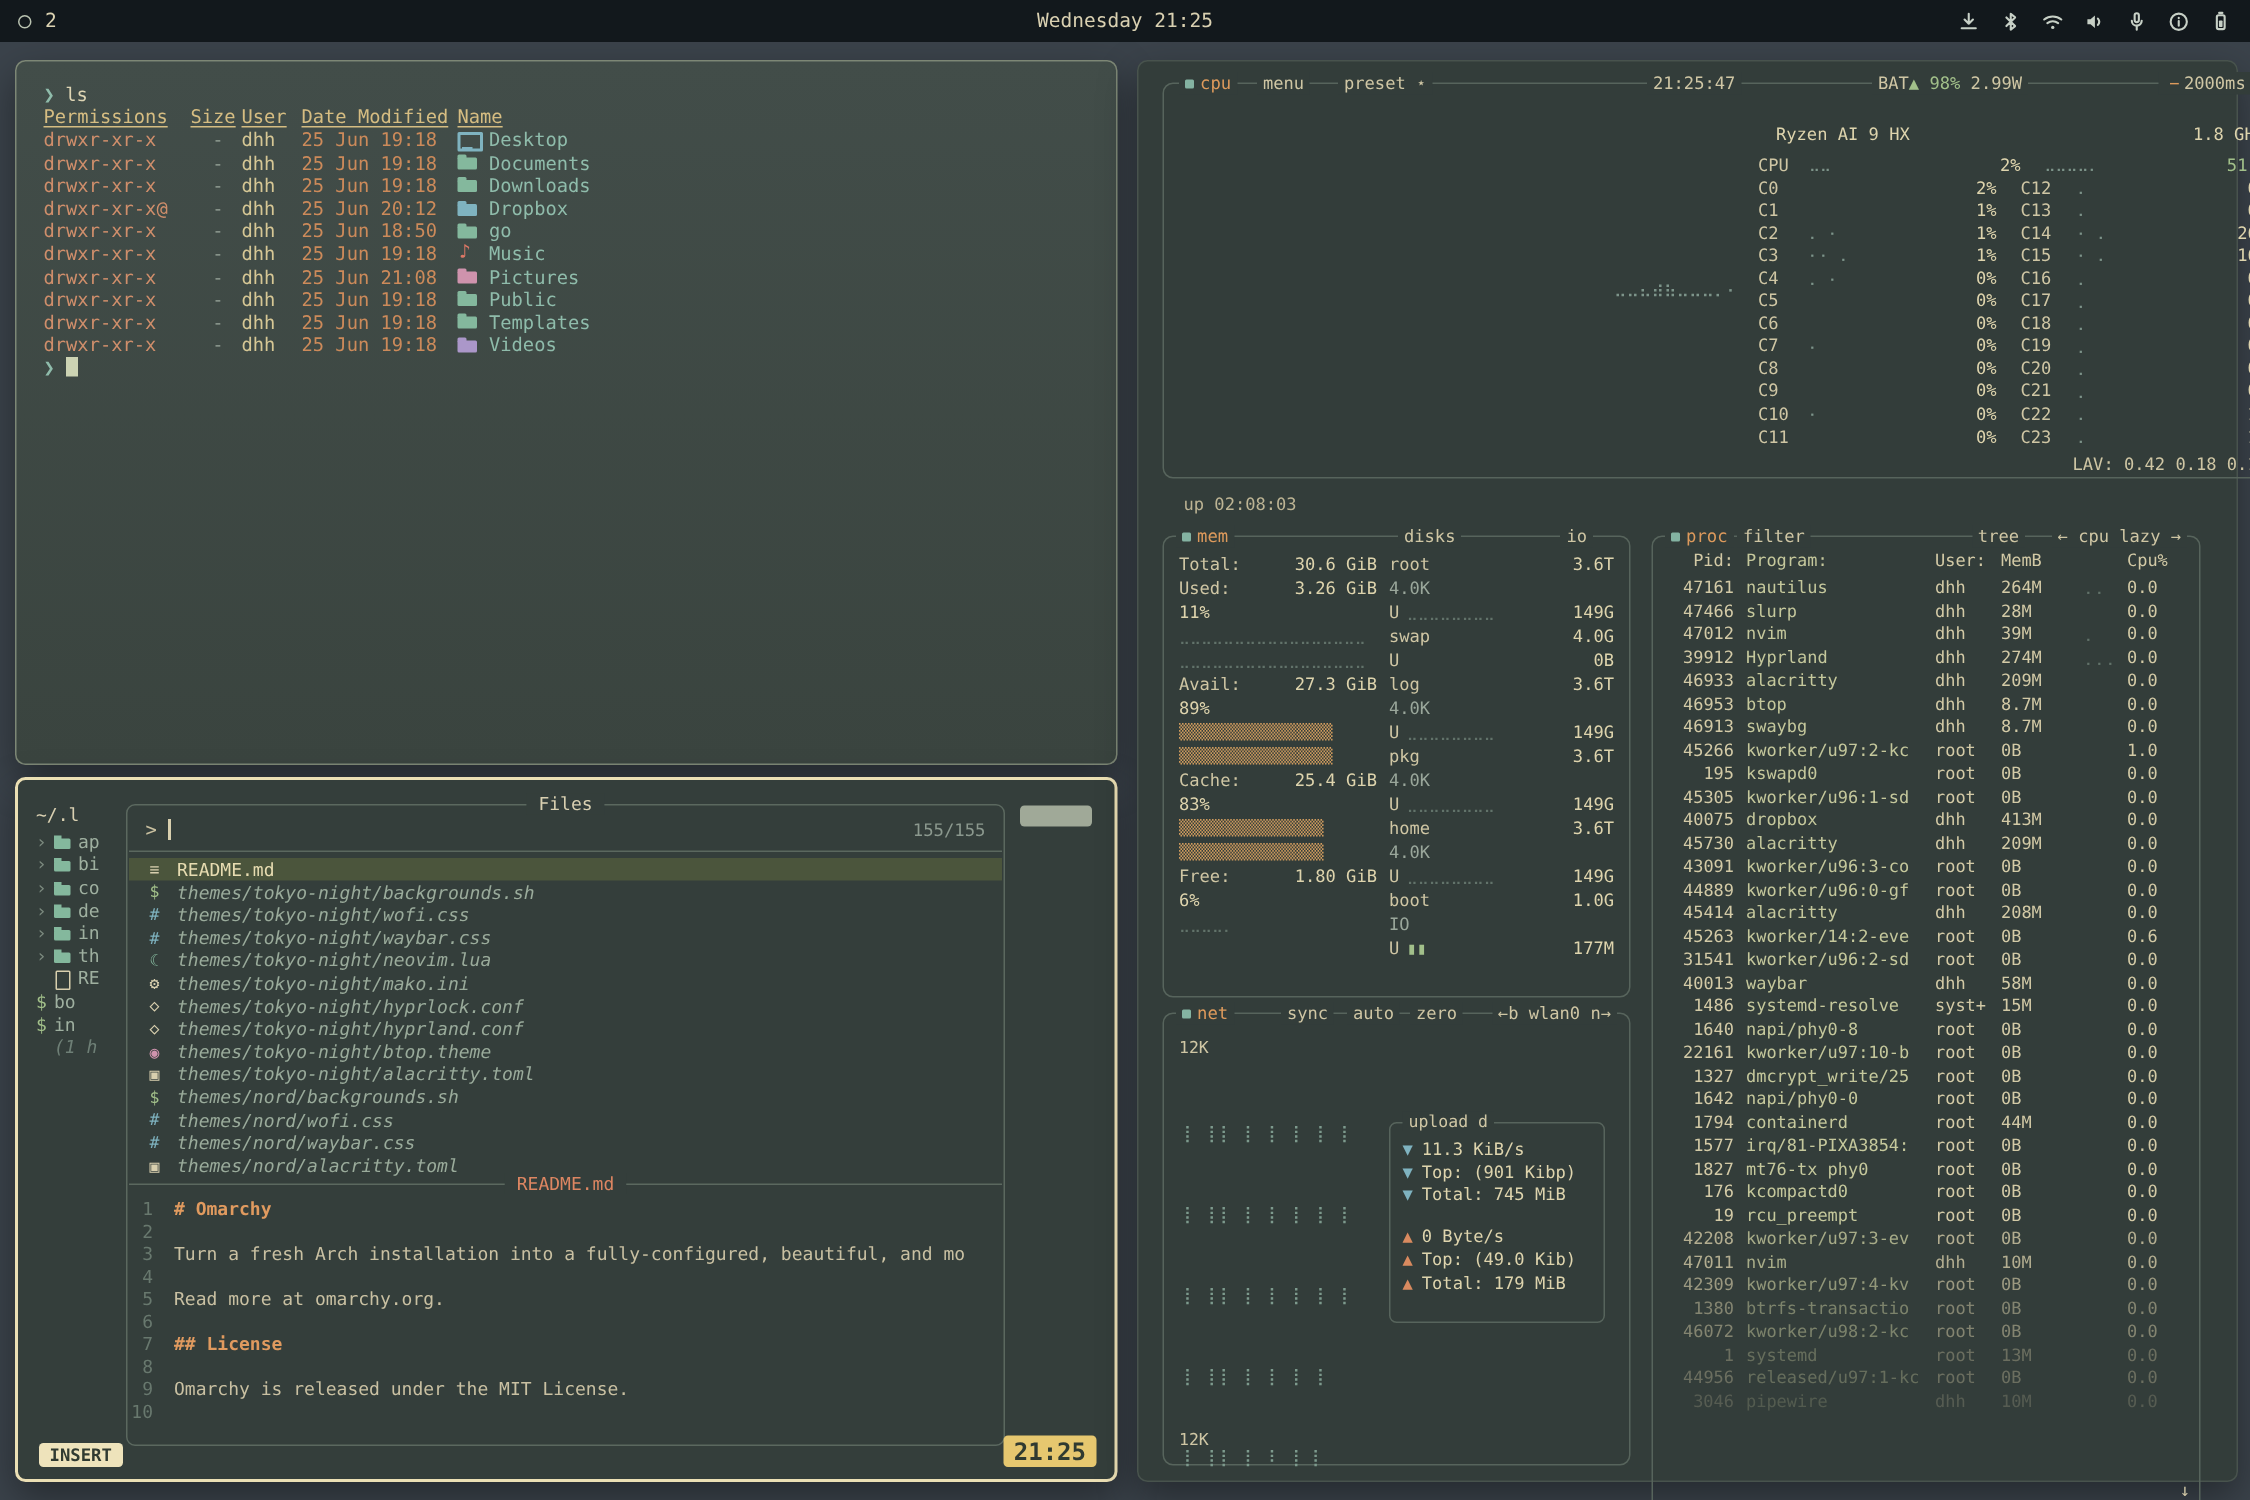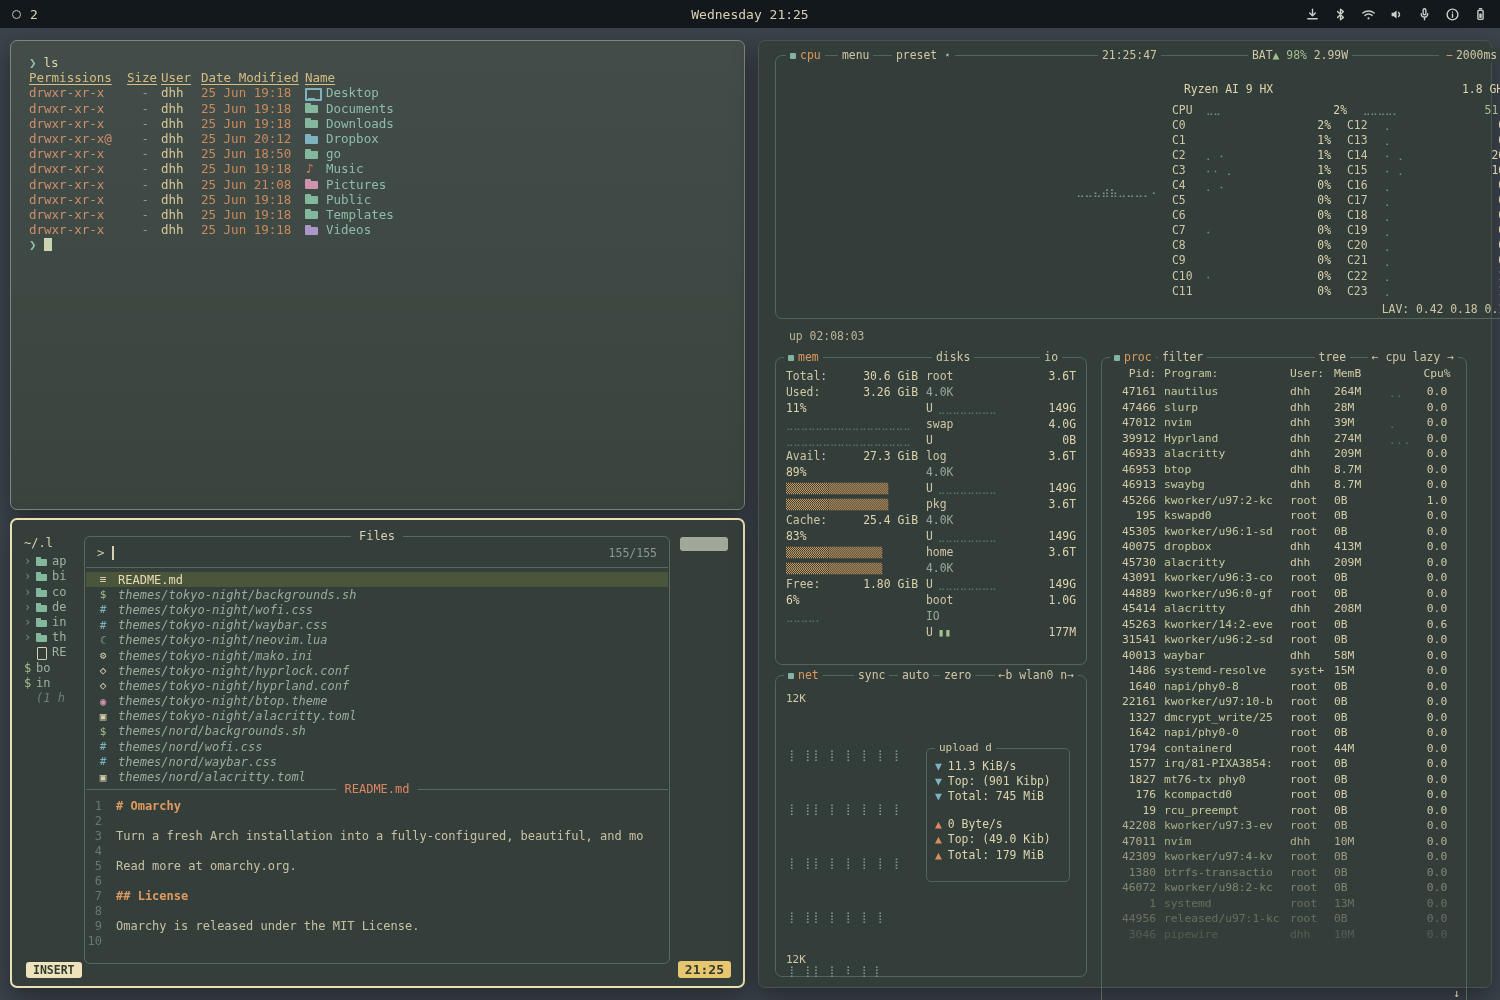--- a/index.html
+++ b/index.html
@@ -70,21 +70,21 @@
   .pk-item.selected{background:#4b553c;color:#e7dcb1;font-style:normal}
   .pk-prevhead{position:absolute;top:252px;left:1px;right:1px;border-top:1px solid #5b685f}
   .pk-prevtitle{position:absolute;top:-8px;left:50%;transform:translateX(-50%);background:#343e3b;padding:0 8px;color:#dd8662;font-size:12px}
   .pk-preview{position:absolute;top:262px;left:1px;right:1px;bottom:6px;overflow:hidden;font-size:12px;line-height:15px}
   .pv-line{display:flex;white-space:pre;overflow:hidden;height:15px}
   .pv-num{width:30px;text-align:right;padding-right:14px;color:#68786e;flex:none}
   .pv-text{color:#c9c0a2}
   .md-h .pv-text{color:#e09a5f;font-weight:bold}
   .thumb{position:absolute;left:668px;top:17px;width:48px;height:14px;background:#a9b2a1;border-radius:3px;opacity:.92}
   .mode-badge{position:absolute;left:14px;bottom:8px;background:#eee3bb;color:#303a31;font-weight:bold;font-size:11.5px;padding:1px 7px;border-radius:3px}
-  .time-badge{position:absolute;right:12px;bottom:8px;background:#e6c76f;color:#303a31;font-weight:bold;font-size:13px;padding:1px 7px;border-radius:3px}
+  .time-badge{position:absolute;right:12px;bottom:8px;background:#e6c76f;color:#303a31;font-weight:bold;font-size:16px;padding:1px 7px;border-radius:3px}
 
   
   .btop-win{left:758px;top:40px;width:734px;height:948px;background:#333d3a;border:1px solid #48534d;font-size:11.4px;color:#d5cca9}
   .bbox{position:absolute;border:1px solid #57645c;border-radius:7px}
   .btitle{position:absolute;top:-8px;font-size:11.5px;background:#333d3a;padding:0 4px;color:#dd9a5c;display:flex;gap:4px;align-items:center;line-height:15px}
   .tmark{width:6px;height:6px;background:#84b3a2;display:inline-block;border-radius:1px}
   .blabel{position:absolute;top:-8px;background:#333d3a;padding:0 4px;color:#cfc6a4;font-size:11.4px;line-height:15px;white-space:pre}
   .grn{color:#a2c08a}
   .ib{color:#dd9a5c;padding:0 3px}
   .cpu-box{left:16px;top:14px;width:748px;height:264px}
@@ -134,21 +134,21 @@
   .proc-box{left:342px;top:316px;width:366px;height:656px}
   .prow{display:grid;grid-template-columns:46px 128px 50px 52px 32px 42px;height:15.5px;align-items:center;font-size:11.3px}
   .proc-head{position:absolute;top:8px;left:8px;right:8px;color:#e3dab5}
   .proc-head span{white-space:pre}
   .proc-rows{position:absolute;top:26px;left:8px;right:8px;bottom:12px;overflow:hidden}
   .p-pid{text-align:right;color:#d3caa6}
   .p-prog{padding-left:8px;color:#c5c89c;overflow:hidden;white-space:pre}
   .p-user{padding-left:6px;color:#d3caa6}
   .p-mem{text-align:left;color:#d3caa6}
   .p-g{color:#62736a;padding-left:4px;font-size:10px;overflow:hidden;white-space:pre}
-  .p-cpu{text-align:center;color:#d3caa6;padding-right:4px}
+  .p-cpu{text-align:left;color:#d3caa6;padding-right:4px}
   .d1{opacity:.8}.d2{opacity:.65}.d3{opacity:.5}.d4{opacity:.35}.d5{opacity:.22}
   .p-scroll{position:absolute;right:6px;bottom:12px;color:#cfc6a4}
   .p-foot-sel{position:absolute;bottom:-8px;left:12px;background:#be185d;padding:0 4px;color:#cfc6a4;line-height:15px}
   .p-foot-count{position:absolute;bottom:-8px;right:10px;background:#333d3a;padding:0 4px;color:#ded4ad;line-height:15px}
 </style>
 </head>
 <body>
 
 <div class="topbar">
   <div class="tb-left">

